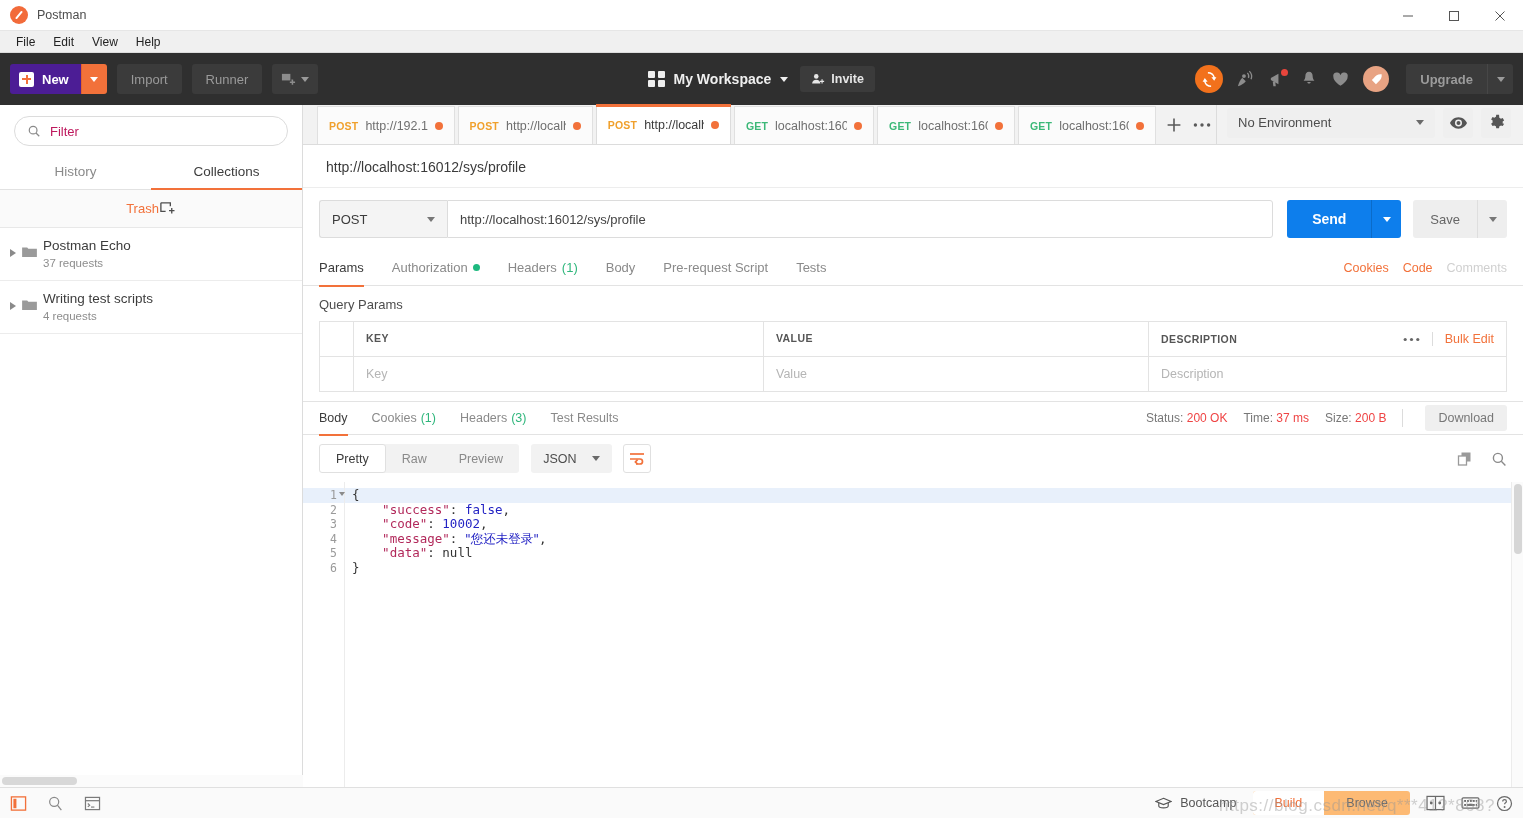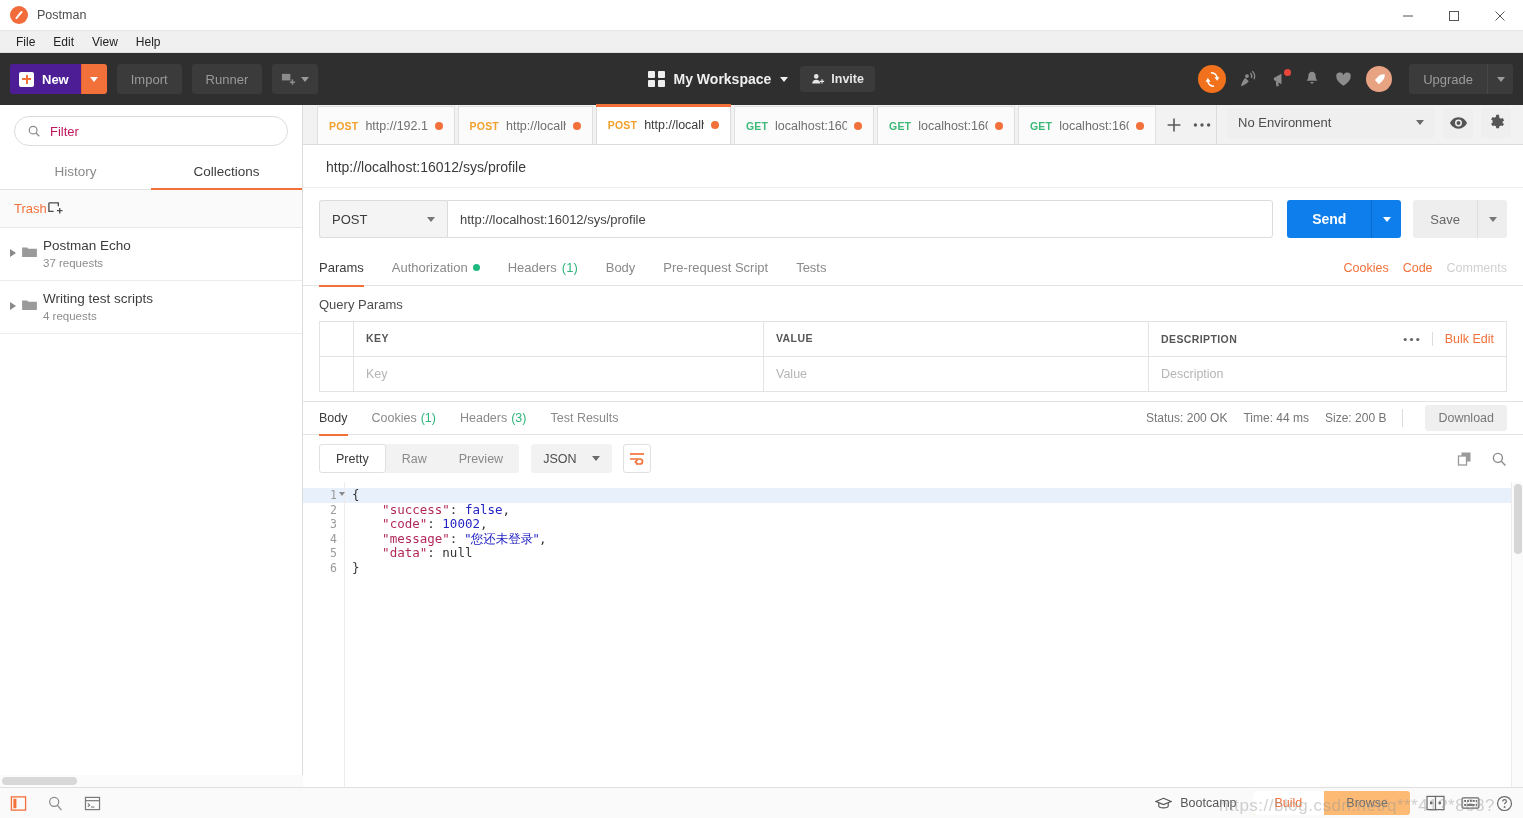--- a/index.html
+++ b/index.html
@@ -81,21 +81,21 @@
   .circ-sync {
     width: 28px; height: 28px; border-radius: 50%; background: #f2711c;
     display: flex; align-items: center; justify-content: center;
   }
   .circ-rocket {
     width: 26px; height: 26px; border-radius: 50%; background: #e8a383;
     display: flex; align-items: center; justify-content: center;
   }
   .ic-dark { color: #8c8c8c; display: flex; align-items: center; position: relative; }
   .reddot { position: absolute; width: 7px; height: 7px; border-radius: 50%; background: #e8453c; top: -1px; right: -1px; }
-  .upgrade-wrap { display: flex; margin-left: 4px; }
+  .upgrade-wrap { display: flex; margin-left: 4px; font-weight: bold; }
   .upgrade {
     background: #3b3b3b; color: #9b9b9b; font-size: 13px; height: 30px;
     display: flex; align-items: center; padding: 0 14px; border-radius: 3px 0 0 3px;
   }
   .upgrade-caret {
     background: #3b3b3b; width: 26px; height: 30px; border-radius: 0 3px 3px 0;
     display: flex; align-items: center; justify-content: center; color: #9b9b9b; border-left: 1px solid #474747;
   }
 
   
@@ -110,21 +110,21 @@
   }
   .sidetabs { display: flex; height: 36px; border-bottom: 1px solid #e2e2e2; }
   .sidetab {
     flex: 1; display: flex; align-items: center; justify-content: center;
     font-size: 13.5px; color: #8a8a8a; position: relative;
   }
   .sidetab.active { color: #3d3d3d; }
   .sidetab.active::after { content: ""; position: absolute; left: 0; right: 0; bottom: -1px; height: 2px; background: #f2713a; }
   .trashrow {
     height: 38px; display: flex; align-items: center; padding: 0 14px;
-    justify-content: flex-start; border-bottom: 1px solid #e8e8e8; background: #fafafa;
+    justify-content: center; border-bottom: 1px solid #e8e8e8; background: #fafafa;
   }
   .trash-label { color: #f2713a; font-size: 13px; }
   .coll-item {
     padding: 10px 10px 11px 10px; border-bottom: 1px solid #ececec;
     display: flex; align-items: flex-start; gap: 6px;
   }
   .tri-right { width: 0; height: 0; border-top: 4.5px solid transparent; border-bottom: 4.5px solid transparent; border-left: 6px solid #8a8a8a; margin-top: 11px; flex: 0 0 6px; }
   .coll-text { display: flex; flex-direction: column; gap: 4px; }
   .coll-name { font-size: 13.5px; color: #3d3d3d; }
   .coll-sub { font-size: 11.5px; color: #8d8d8d; }
@@ -212,21 +212,21 @@
   .dots3 { color: #666; letter-spacing: 1.5px; font-size: 13px; }
   .vline { width: 1px; height: 14px; background: #dcdcdc; }
   .ph { color: #b5b5b5; font-size: 12.5px; }
 
   
   .resptabs { display: flex; align-items: center; padding: 0 16px; border-top: 1px solid #e3e3e3; border-bottom: 1px solid #e3e3e3; height: 34px; margin-top: 9px; }
   .rtb { font-size: 12.5px; color: #8a8a8a; margin-right: 24px; height: 34px; display: flex; align-items: center; gap: 4px; position: relative; }
   .rtb.active { color: #3b3b3b; }
   .rtb.active::after { content: ""; position: absolute; left: 0; right: 0; bottom: -1px; height: 2px; background: #f2713a; }
   .meta { margin-left: auto; display: flex; align-items: center; gap: 16px; font-size: 12px; color: #777; }
-  .meta b { font-weight: normal; color: #737373; }
+  .meta b { font-weight: normal; color: #ef4444; }
   .btn-download { background: #efefef; color: #777; font-size: 12.5px; height: 26px; display: flex; align-items: center; padding: 0 13px; border-radius: 3px; margin-left: 6px; }
   .meta-sep { width: 1px; height: 18px; background: #dcdcdc; }
 
   .bodybar { display: flex; align-items: center; padding: 9px 16px; gap: 0; }
   .segs { display: flex; background: #f2f2f2; border-radius: 3px; overflow: hidden; }
   .seg { font-size: 12.5px; color: #8a8a8a; height: 29px; display: flex; align-items: center; padding: 0 16px; }
   .seg.active { background: #fff; color: #3b3b3b; border: 1px solid #e0e0e0; border-radius: 3px; }
   .jsonsel { margin-left: 12px; background: #f2f2f2; height: 29px; border-radius: 3px; display: flex; align-items: center; gap: 16px; padding: 0 12px; font-size: 12.5px; color: #4d4d4d; }
   .wrapbtn { margin-left: 11px; width: 28px; height: 29px; border: 1px solid #e0e0e0; border-radius: 3px; display: flex; align-items: center; justify-content: center; }
   .bodybar-right { margin-left: auto; display: flex; align-items: center; gap: 18px; color: #9a9a9a; }
@@ -603,21 +603,21 @@
         <div class="rtb">
           <span>Test Results</span>
         </div>
         <div class="meta">
           <span>
             <span>Status:</span>
             <b>200 OK</b>
           </span>
           <span>
             <span>Time:</span>
-            <b>44 ms</b>
+            <b>37 ms</b>
           </span>
           <span>
             <span>Size:</span>
             <b>200 B</b>
           </span>
           <span class="meta-sep"></span>
           <span class="btn-download">Download</span>
         </div>
       </div>
 

